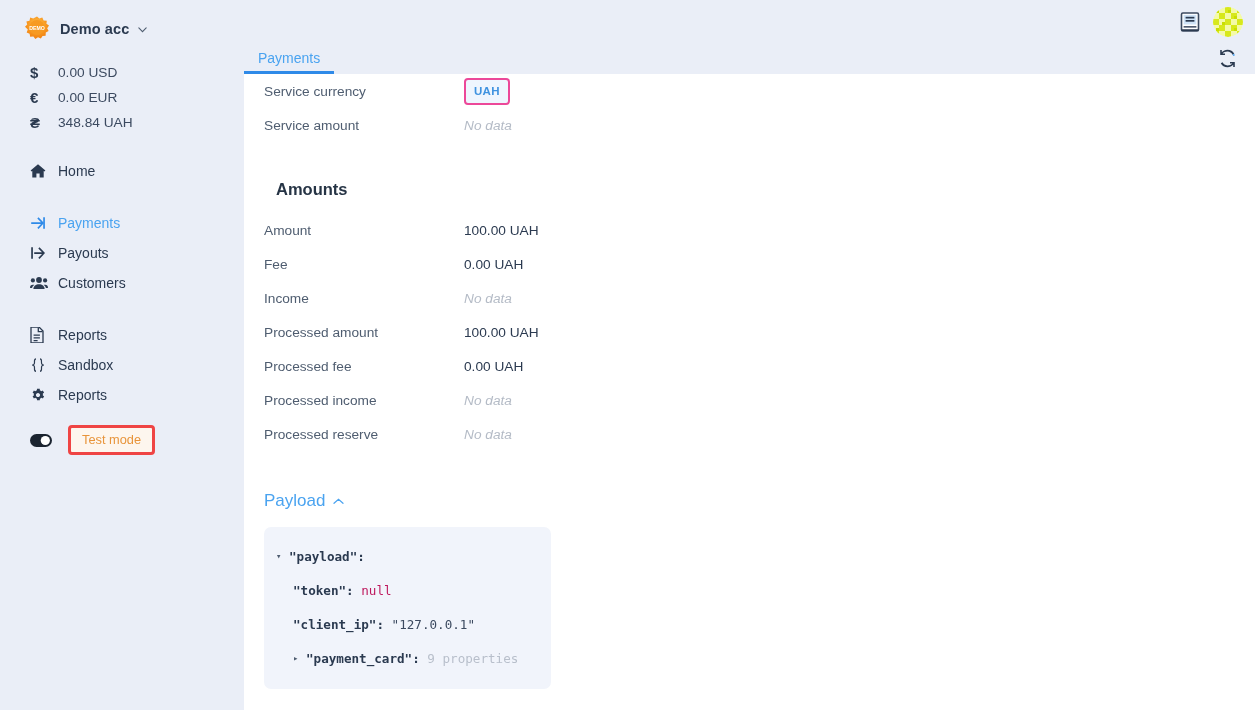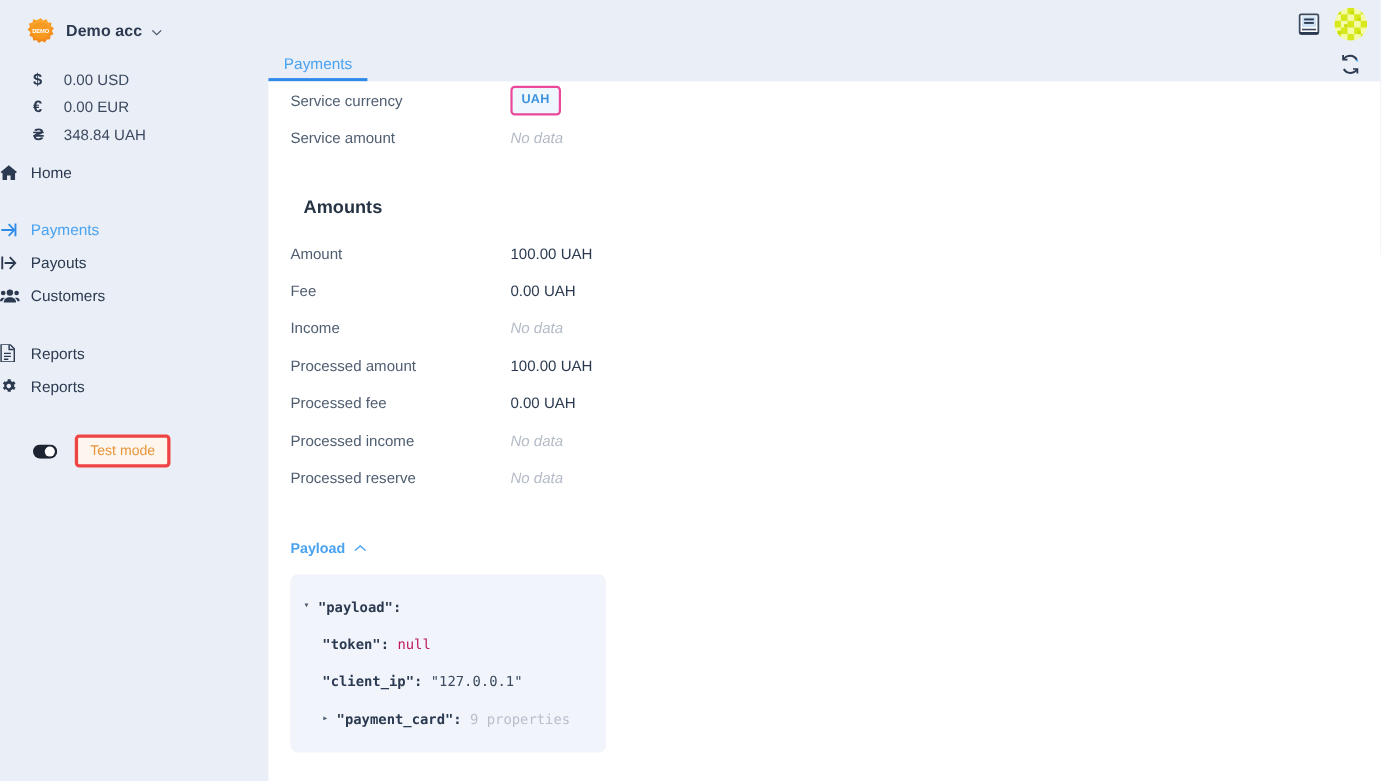--- a/index.html
+++ b/index.html
@@ -50,22 +50,23 @@
   .bal-sym {
     width: 28px; flex: 0 0 28px;
     font-size: 15px; font-weight: bold; color: #2b3a50;
     text-align: left;
   }
   .bal-amt { white-space: nowrap; }
 
   .nav { margin-top: 14px; }
   .nav-group { margin-bottom: 22px; }
   .nav-item {
-    display: flex; align-items: flex-start;
+    display: flex; align-items: flex-end;
     height: 30px;
+    padding-left: 30px;
     font-size: 14px;
     color: #2b3a50;
     cursor: pointer;
     text-decoration: none;
   }
   .nav-item .nav-ico {
     width: 28px; flex: 0 0 28px;
     display: flex; align-items: center;
   }
   .nav-item.active { color: #4aa3f0; }
@@ -158,21 +159,21 @@
   .section-title {
     font-size: 16.5px; font-weight: bold; color: #263445;
     margin-top: 38px; margin-bottom: 14px; margin-left: 12px;
   }
 
   .payload-head {
     display: flex; align-items: center; gap: 7px;
     margin-top: 40px; margin-bottom: 16px;
     cursor: pointer; width: max-content;
   }
-  .payload-head .ttl { color: #4aa3f0; font-size: 13px; font-weight: bold; }
+  .payload-head .ttl { color: #4aa3f0; font-size: 17px; font-weight: normal; }
 
   .json-box {
     background: #f1f4fb;
     border-radius: 7px;
     width: 287px;
     padding: 12px 0 14px 0;
   }
   .json-line {
     font-family: "DejaVu Sans Mono", monospace;
     font-size: 12.6px;
@@ -286,20 +287,29 @@
       <div class="nav-group">
         <div class="nav-item">
           <span class="nav-ico">
             <svg width="14" height="16" viewBox="0 0 14 16">
               <path d="M1 0h8l4 4v12H1z" fill="none" stroke="#2b3a50" stroke-width="1.3"></path>
               <path d="M8.3.6v4.1h4.2" fill="none" stroke="#2b3a50" stroke-width="1.3"></path>
               <path d="M3.6 7.6h6.3v1.2H3.6zM3.6 10.3h6.3v1.2H3.6zM3.6 13h4v1.2h-4z"></path>
             </svg>
           </span>
           <span>Reports</span>
+        </div>
+        <div class="nav-item">
+          <span class="nav-ico">
+            <svg width="16" height="16" viewBox="0 0 16 16">
+              <path d="M6 1.2C3.6 1.6 3.9 3.8 3.9 5.5c0 1.4-.6 2-1.9 2.1v1c1.3.1 1.9.7 1.9 2.1 0 1.7-.3 3.9 2.1 4.2v-1.3c-1-.3-.9-1.5-.9-2.6 0-1.6-.4-2.6-1.6-2.9 1.2-.3 1.6-1.3 1.6-2.9 0-1.1-.1-2.3.9-2.6z"></path>
+              <path d="M10 1.2c2.4.4 2.1 2.6 2.1 4.3 0 1.4.6 2 1.9 2.1v1c-1.3.1-1.9.7-1.9 2.1 0 1.7.3 3.9-2.1 4.2v-1.3c1-.3.9-1.5.9-2.6 0-1.6.4-2.6 1.6-2.9-1.2-.3-1.6-1.3-1.6-2.9 0-1.1.1-2.3-.9-2.6z"></path>
+            </svg>
+          </span>
+          <span>Sandbox</span>
         </div>
         <div class="nav-item">
           <span class="nav-ico">
             <svg width="16" height="16" viewBox="0 0 16 16">
               <path d="M14.1 9.2l-1.3-.7c.1-.3.1-.7.1-1s0-.7-.1-1l1.3-.7-1.3-2.3-1.3.8c-.5-.5-1.1-.8-1.7-1V1.8H7l-.1 1.5c-.6.2-1.2.5-1.7 1l-1.3-.8-1.3 2.3 1.3.7c-.1.3-.1.7-.1 1s0 .7.1 1l-1.3.7 1.3 2.3 1.3-.8c.5.5 1.1.8 1.7 1l.1 1.5h2.8l.1-1.5c.6-.2 1.2-.5 1.7-1l1.3.8zM8 10.1c-1.2 0-2.1-1-2.1-2.1S6.8 5.9 8 5.9s2.1 1 2.1 2.1-1 2.1-2.1 2.1z"></path>
             </svg>
           </span>
           <span>Reports</span>
         </div>
       </div>

